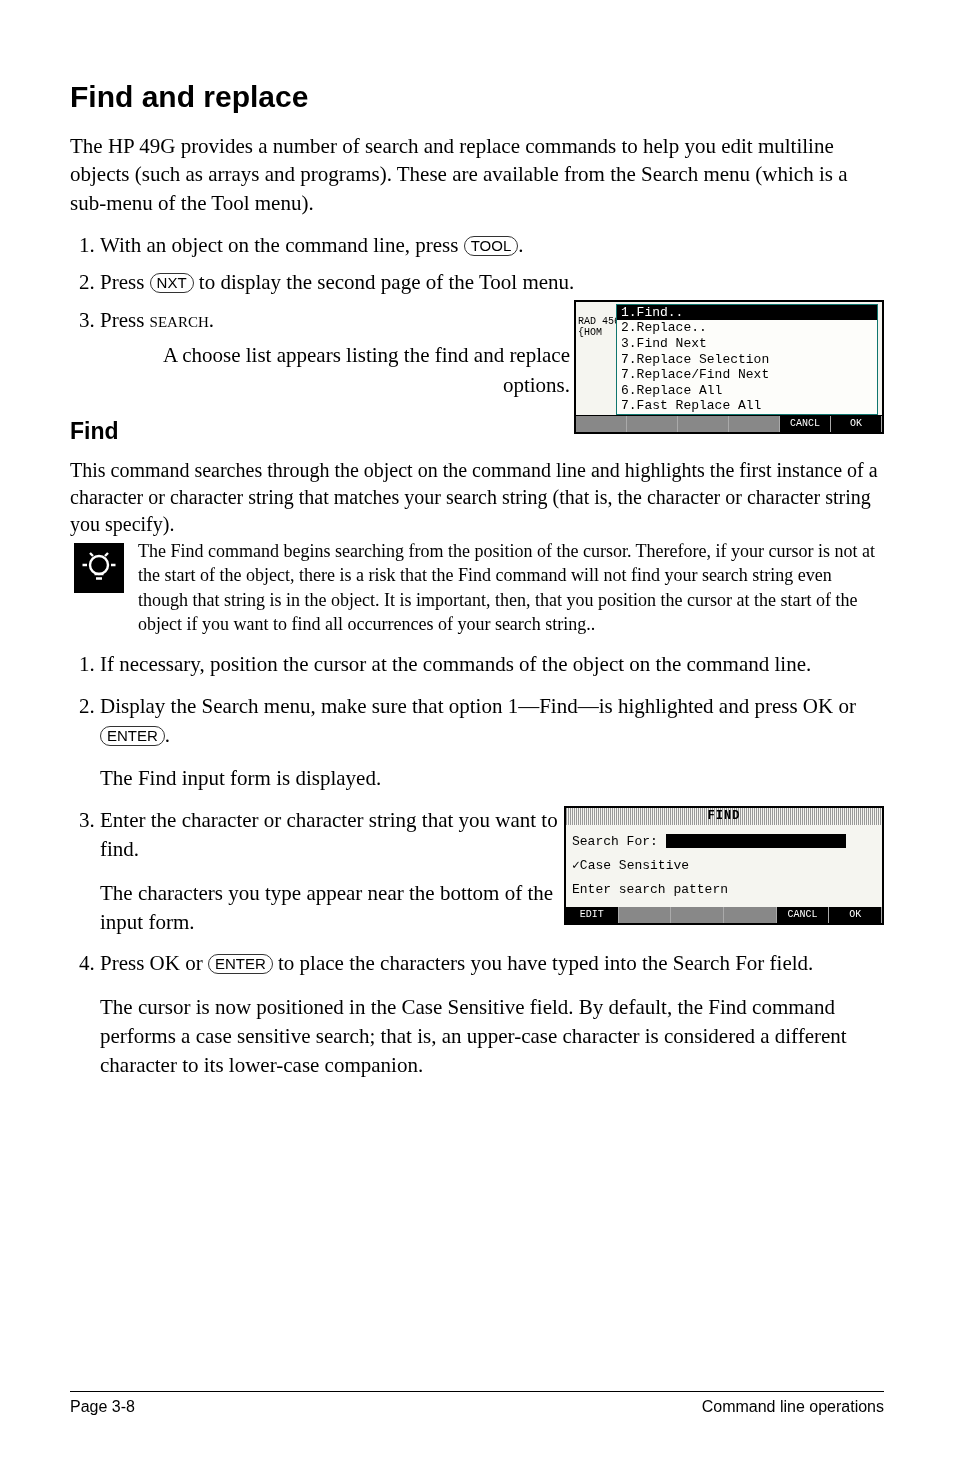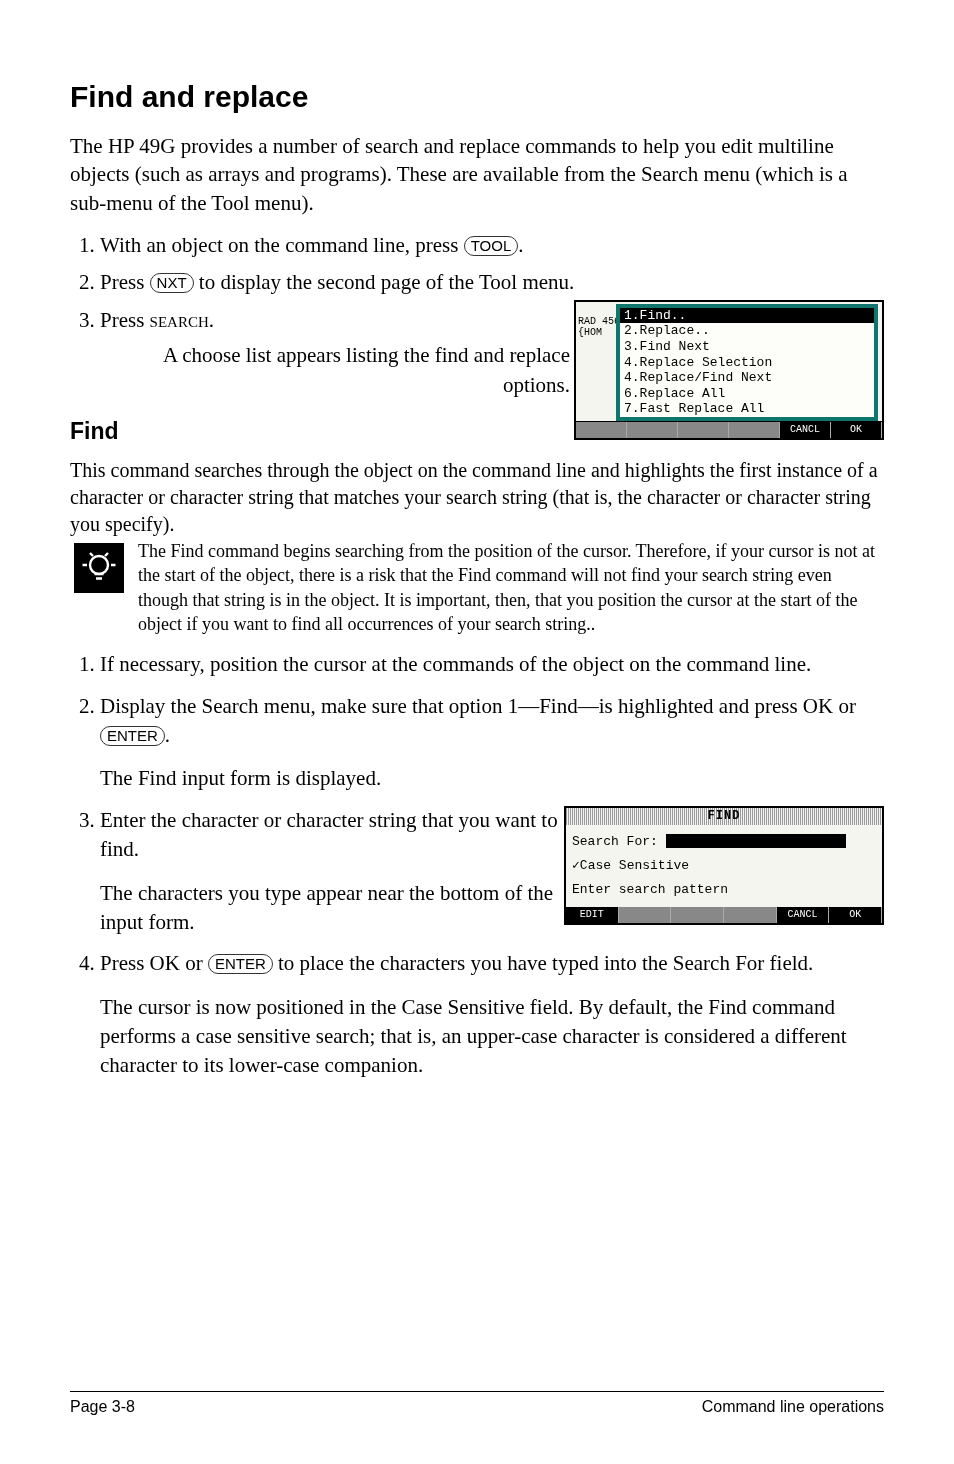--- a/index.html
+++ b/index.html
@@ -106,21 +106,21 @@
     font-size: 13px;
     background: #f5f5f0;
   }
   .scr1-body { display: flex; }
   .scr1-left {
     width: 40px; padding: 14px 2px;
     font-size: 10px; line-height: 1.1;
     display: flex; justify-content: space-between;
   }
   .scr1-menu {
-    border: 4px solid #0f766e;
+    border: 1px solid #0f766e;
     flex: 1; margin: 2px 4px 0 0;
     background: #fdfdfa;
   }
   .scr1-menu div { padding: 0 4px; line-height: 1.2; white-space: nowrap; }
   .scr1-menu .hl { background: #000; color: #fff; }
   .scr1-softkeys {
     display: flex; border-top: 1px solid #000;
     font-size: 10px; color: #fff;
   }
   .scr1-softkeys span {
@@ -185,22 +185,22 @@
           <div>
             <div>RAD</div>
             <div>{HOM</div>
           </div>
           <div>456</div>
         </div>
         <div class="scr1-menu">
           <div class="hl">1.Find..</div>
           <div>2.Replace..</div>
           <div>3.Find Next</div>
-          <div>4.Replace Selection</div>
-          <div>4.Replace/Find Next</div>
+          <div>7.Replace Selection</div>
+          <div>7.Replace/Find Next</div>
           <div>6.Replace All</div>
           <div>7.Fast Replace All</div>
         </div>
       </div>
       <div class="scr1-softkeys">
         <span></span>
         <span></span>
         <span></span>
         <span></span>
         <span class="active">CANCL</span>

